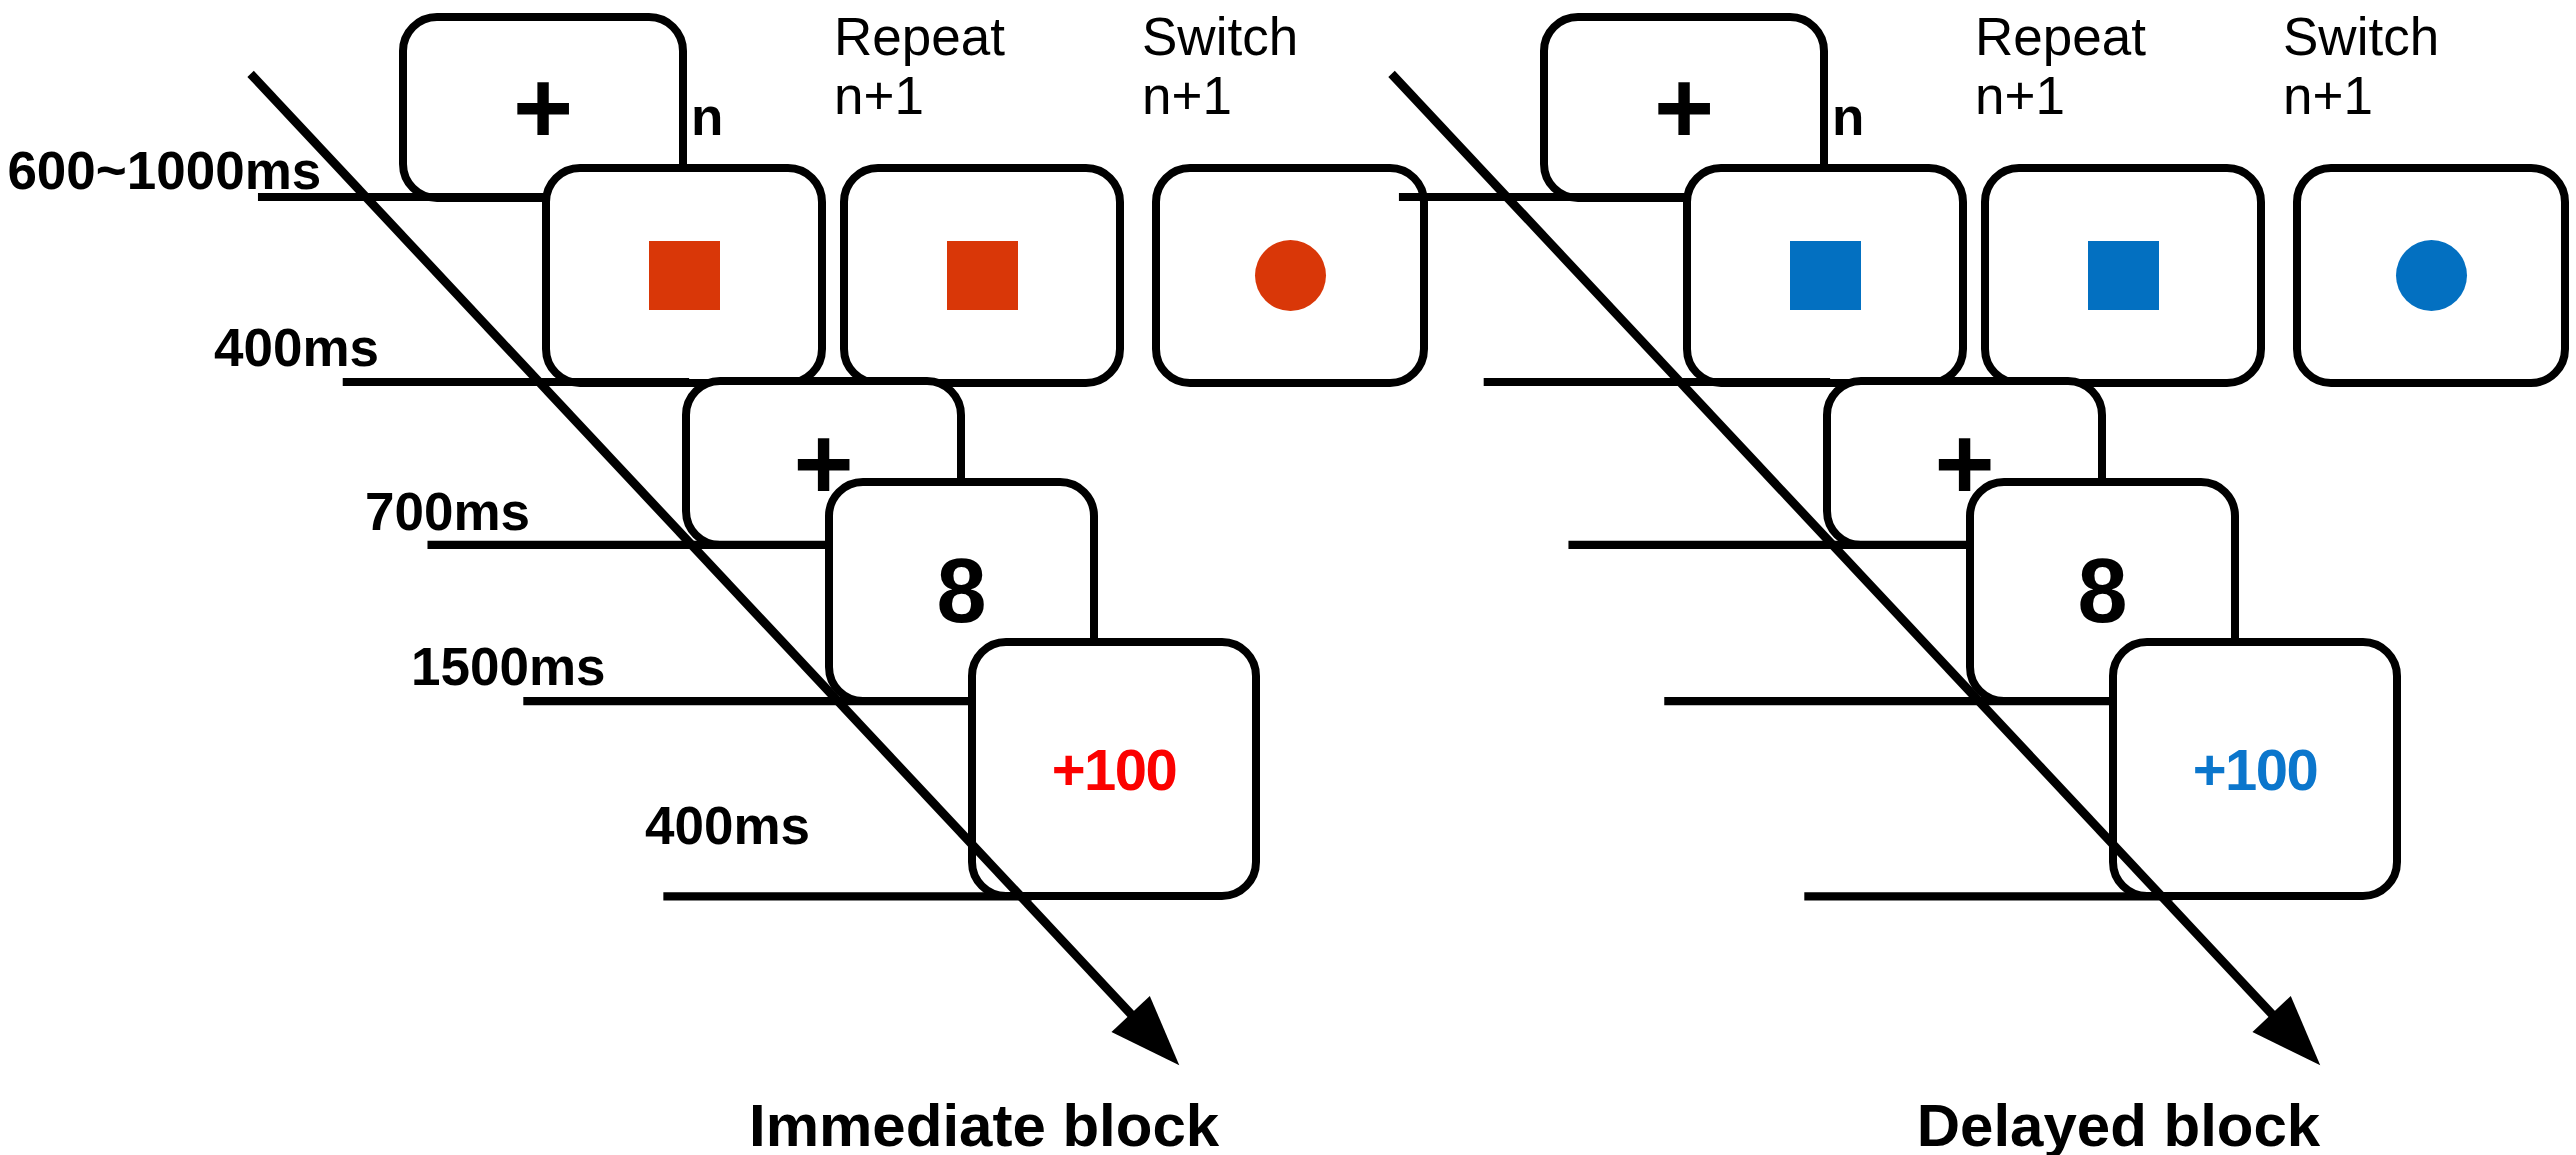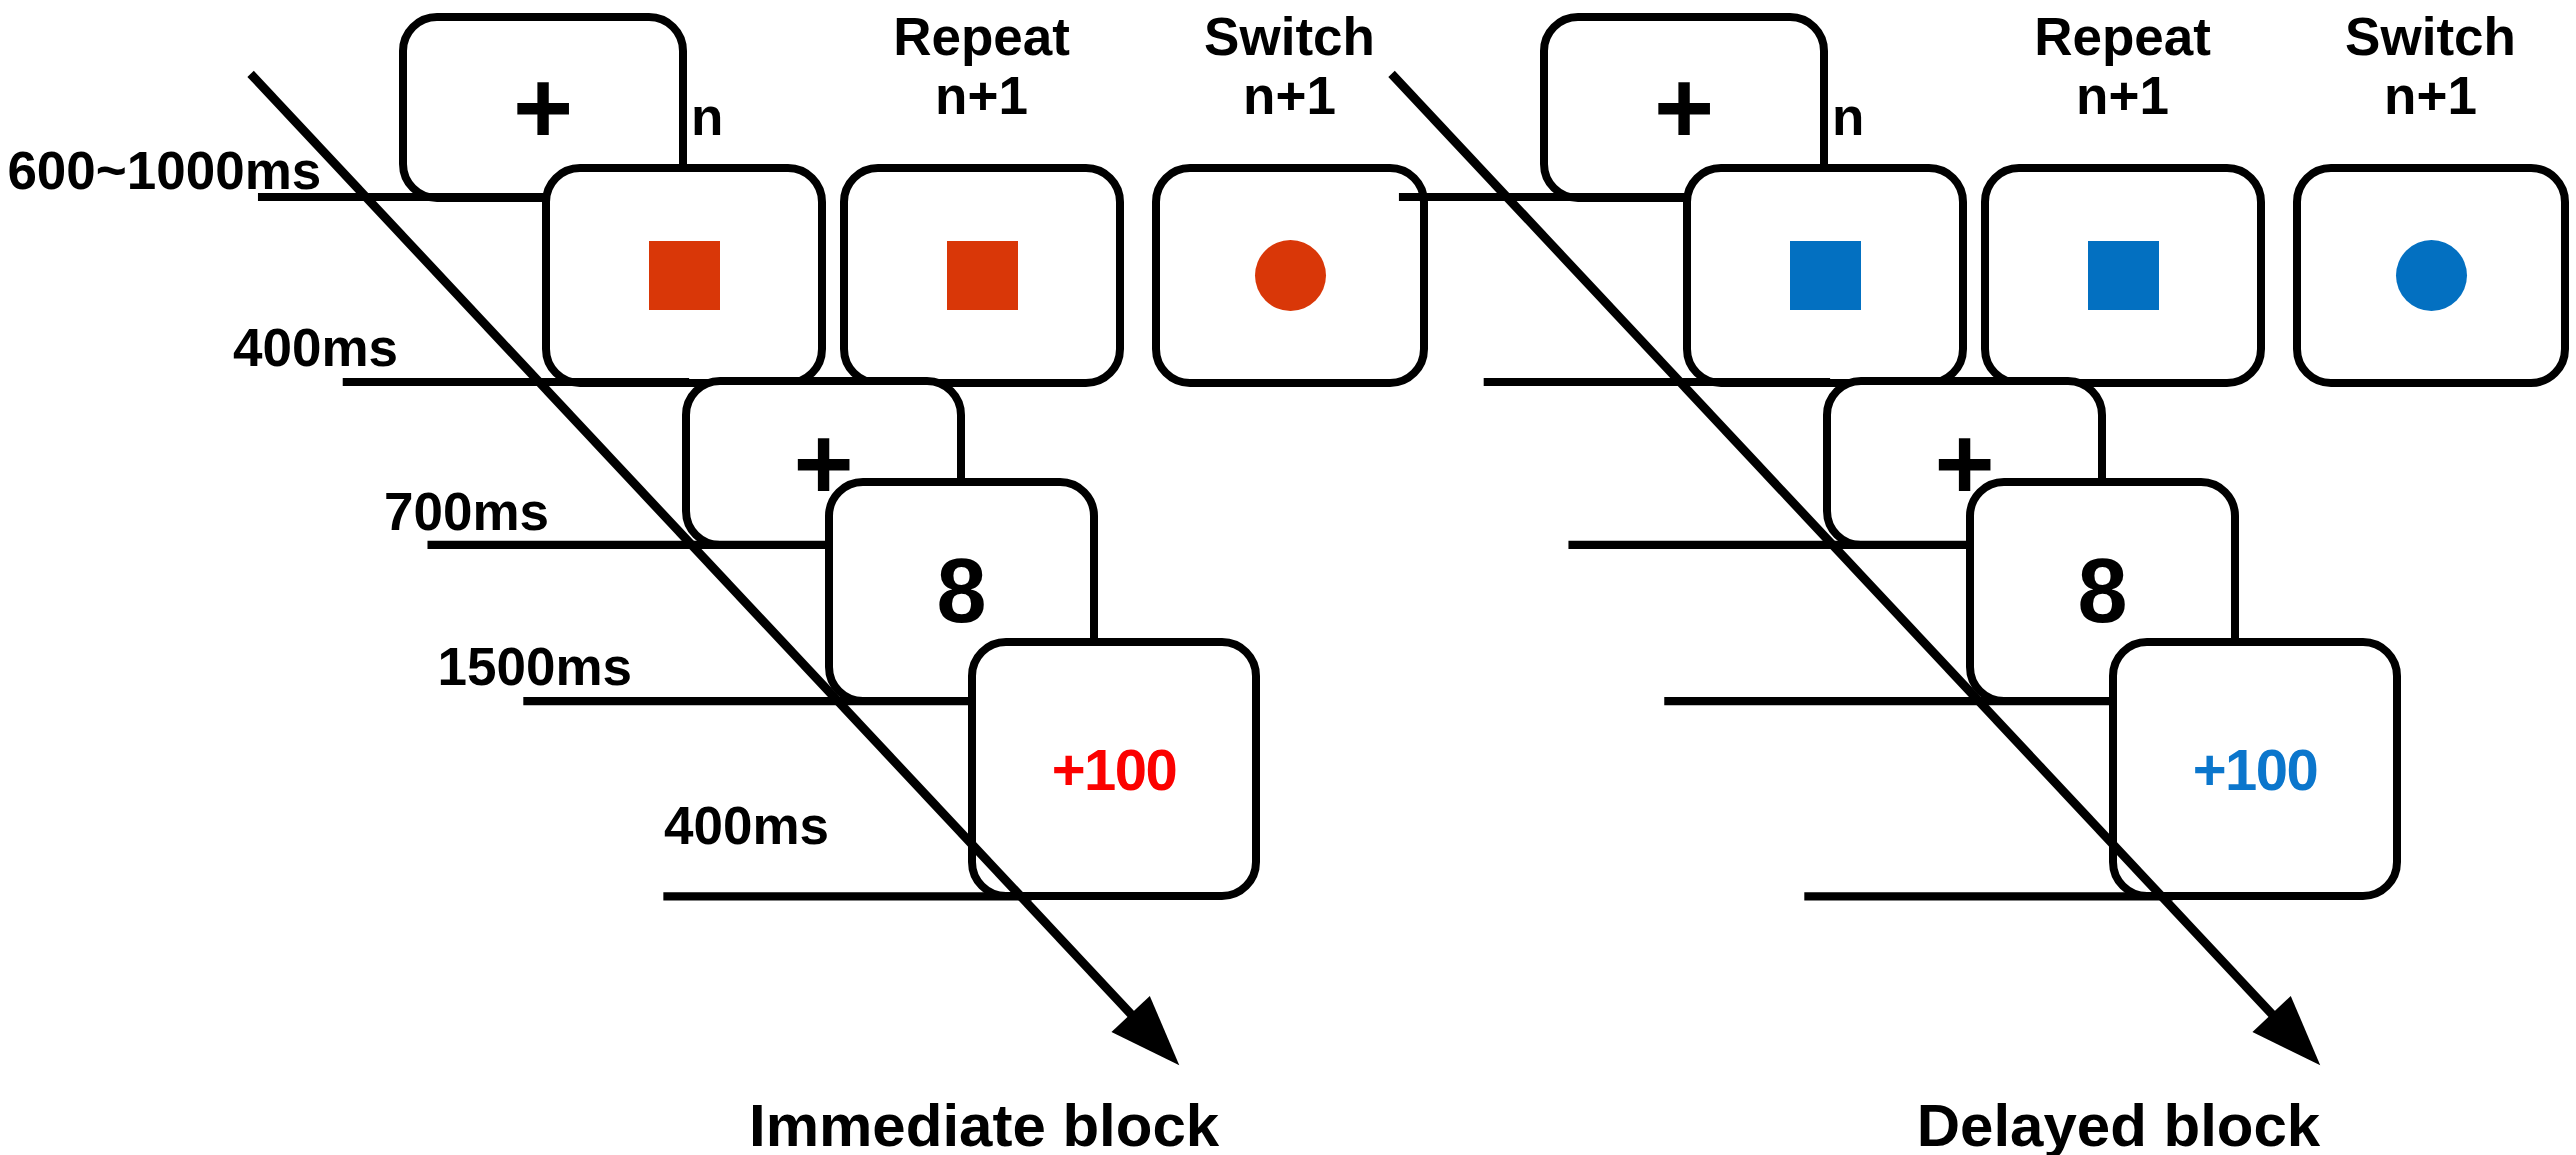--- a/index.html
+++ b/index.html
@@ -24,26 +24,25 @@
   .fixsym{
     font-weight:bold;font-size:103px;line-height:103px;color:#000;
   }
   .stim-square{width:71px;height:69px;}
   .stim-circle{width:71px;height:71px;border-radius:50%;}
   .digit{font-weight:bold;font-size:90px;color:#000;}
   .reward{font-weight:bold;font-size:58px;letter-spacing:-1.5px;}
   .tlabel{
     position:absolute;z-index:30;
     font-weight:bold;font-size:53px;line-height:53px;color:#000;
-    text-align:right;white-space:nowrap;
+    white-space:nowrap;
   }
   .hdr{
     position:absolute;z-index:30;top:7.4px;width:295px;
-    font-weight:bold;font-size:53px;line-height:59px;color:#000;
-    text-align:center;
+    font-weight:normal;font-size:53px;line-height:59px;color:#000;
   }
   .nlabel{
     position:absolute;z-index:30;
     font-weight:bold;font-size:53px;line-height:53px;color:#000;
   }
   .blocklabel{
     position:absolute;z-index:30;width:457px;
     font-weight:bold;font-size:60px;line-height:62px;color:#000;
     text-align:center;white-space:nowrap;
   }

